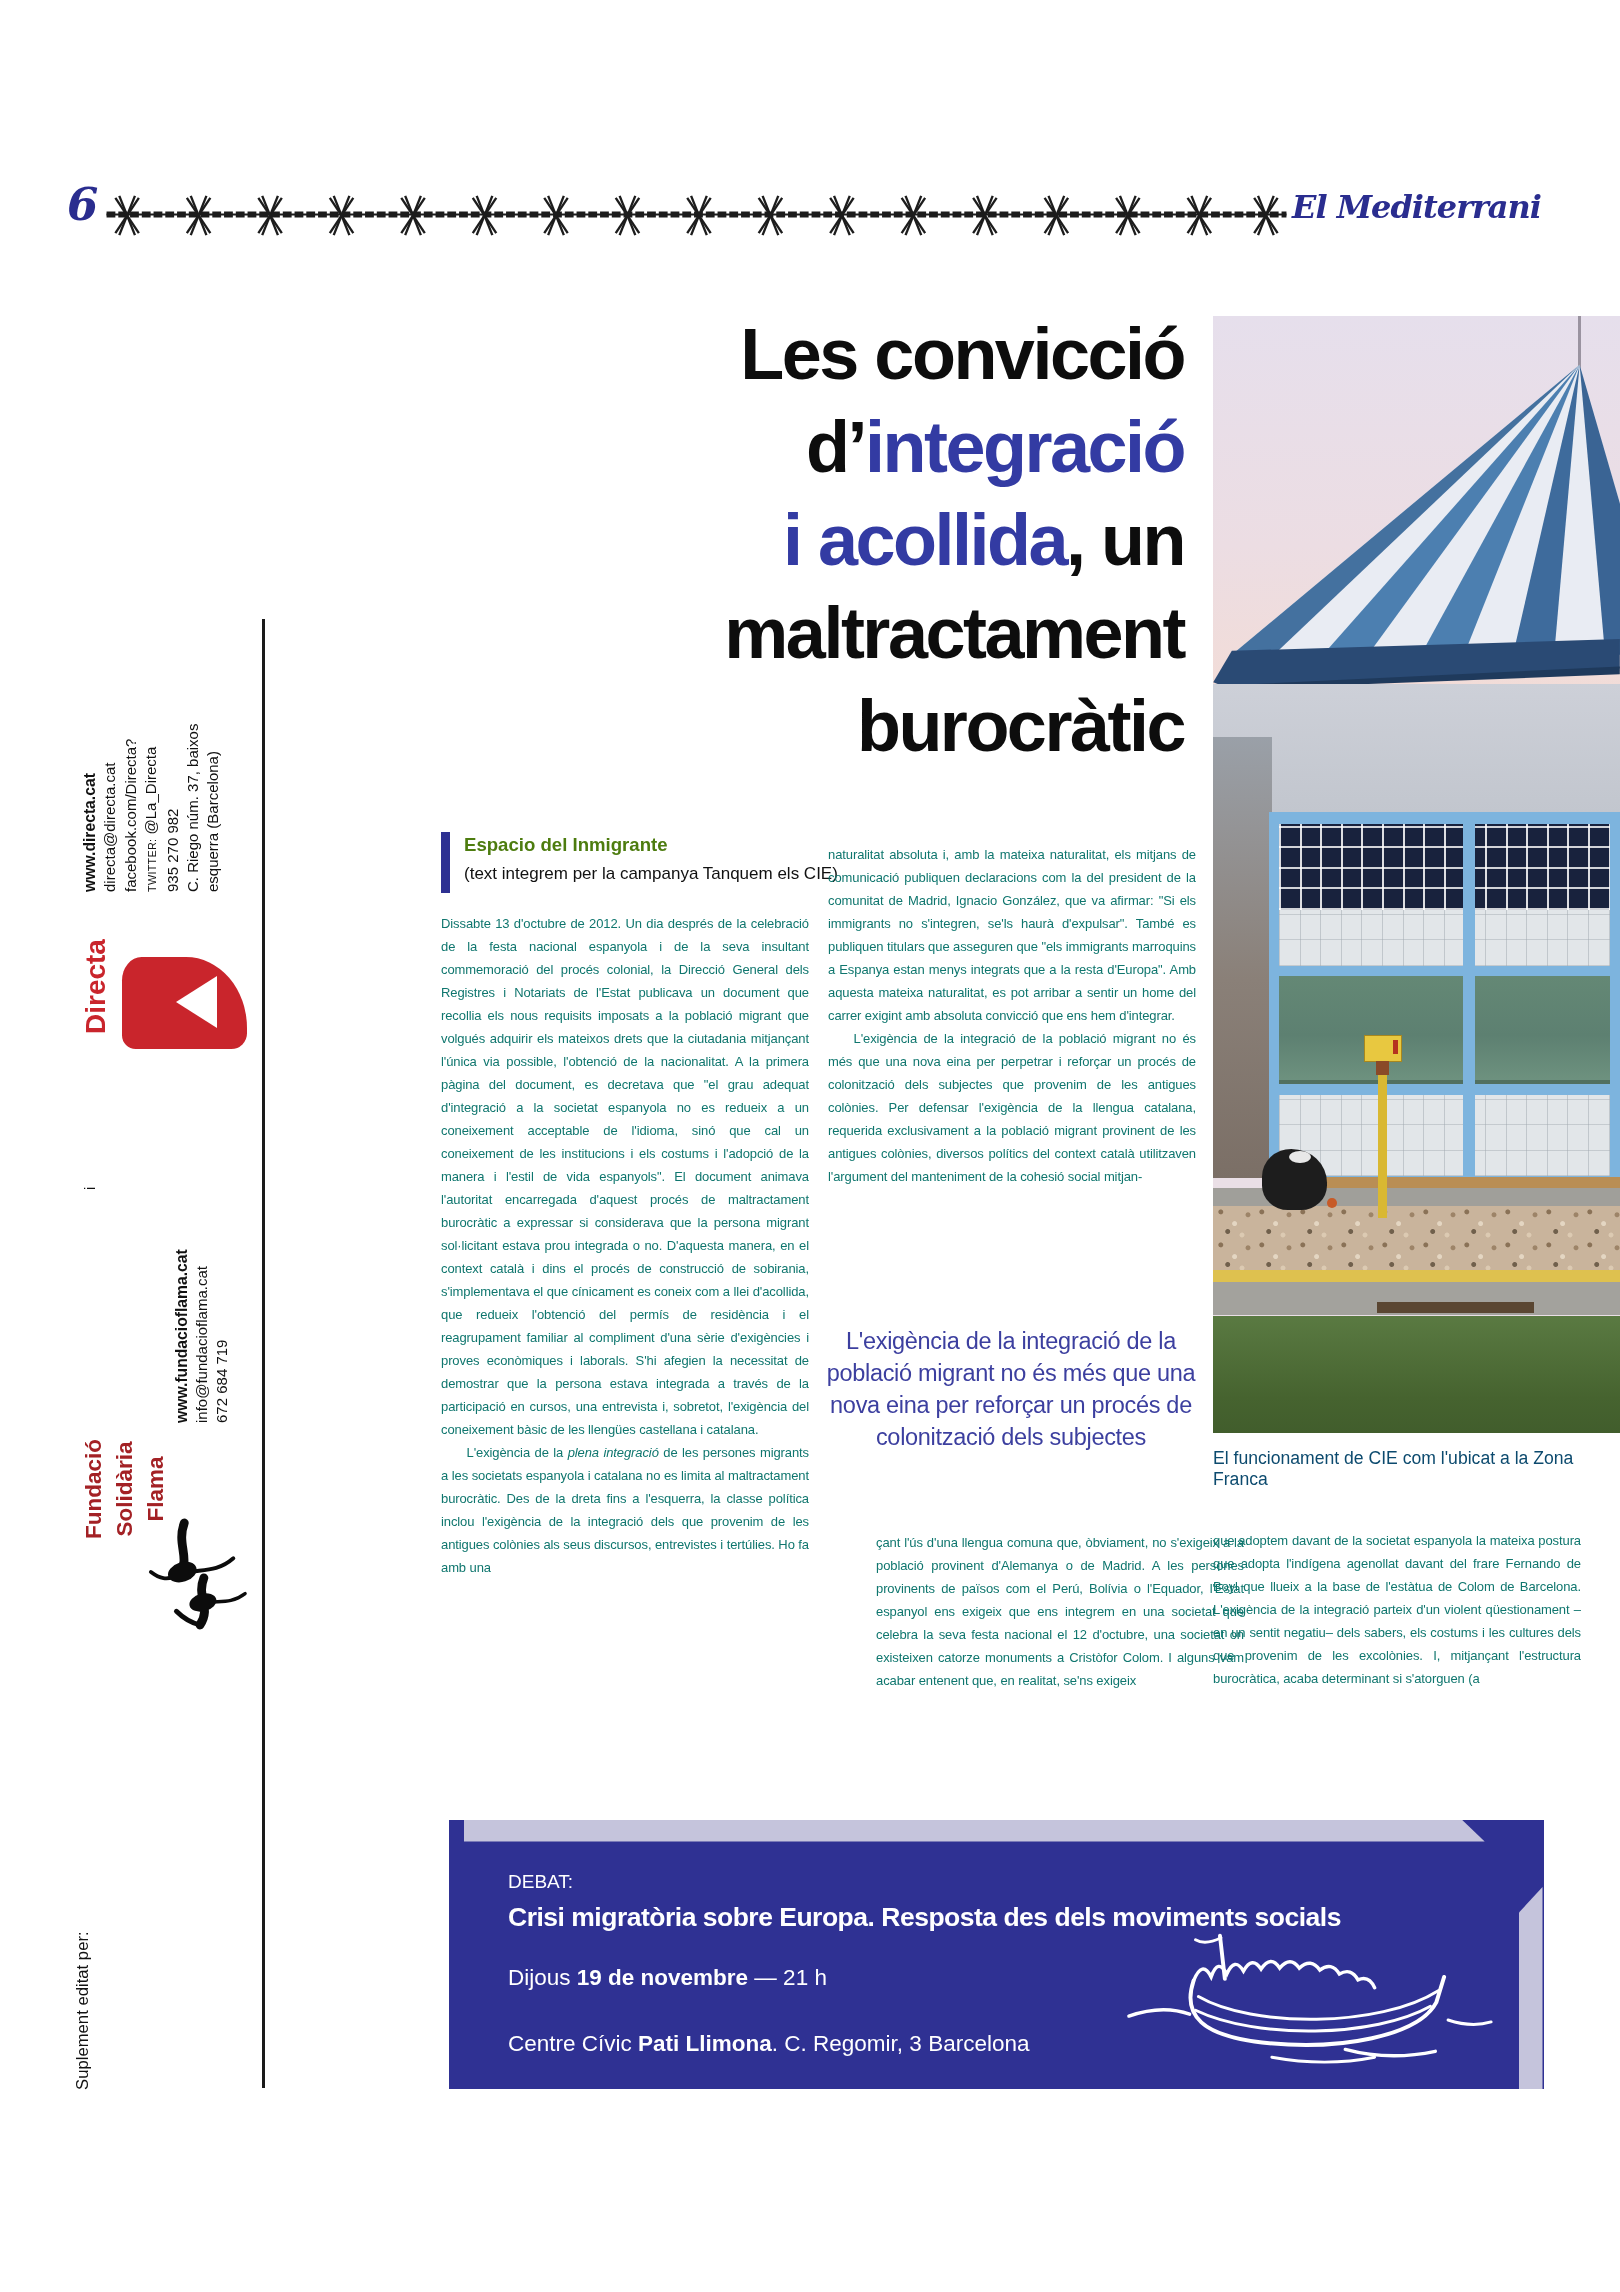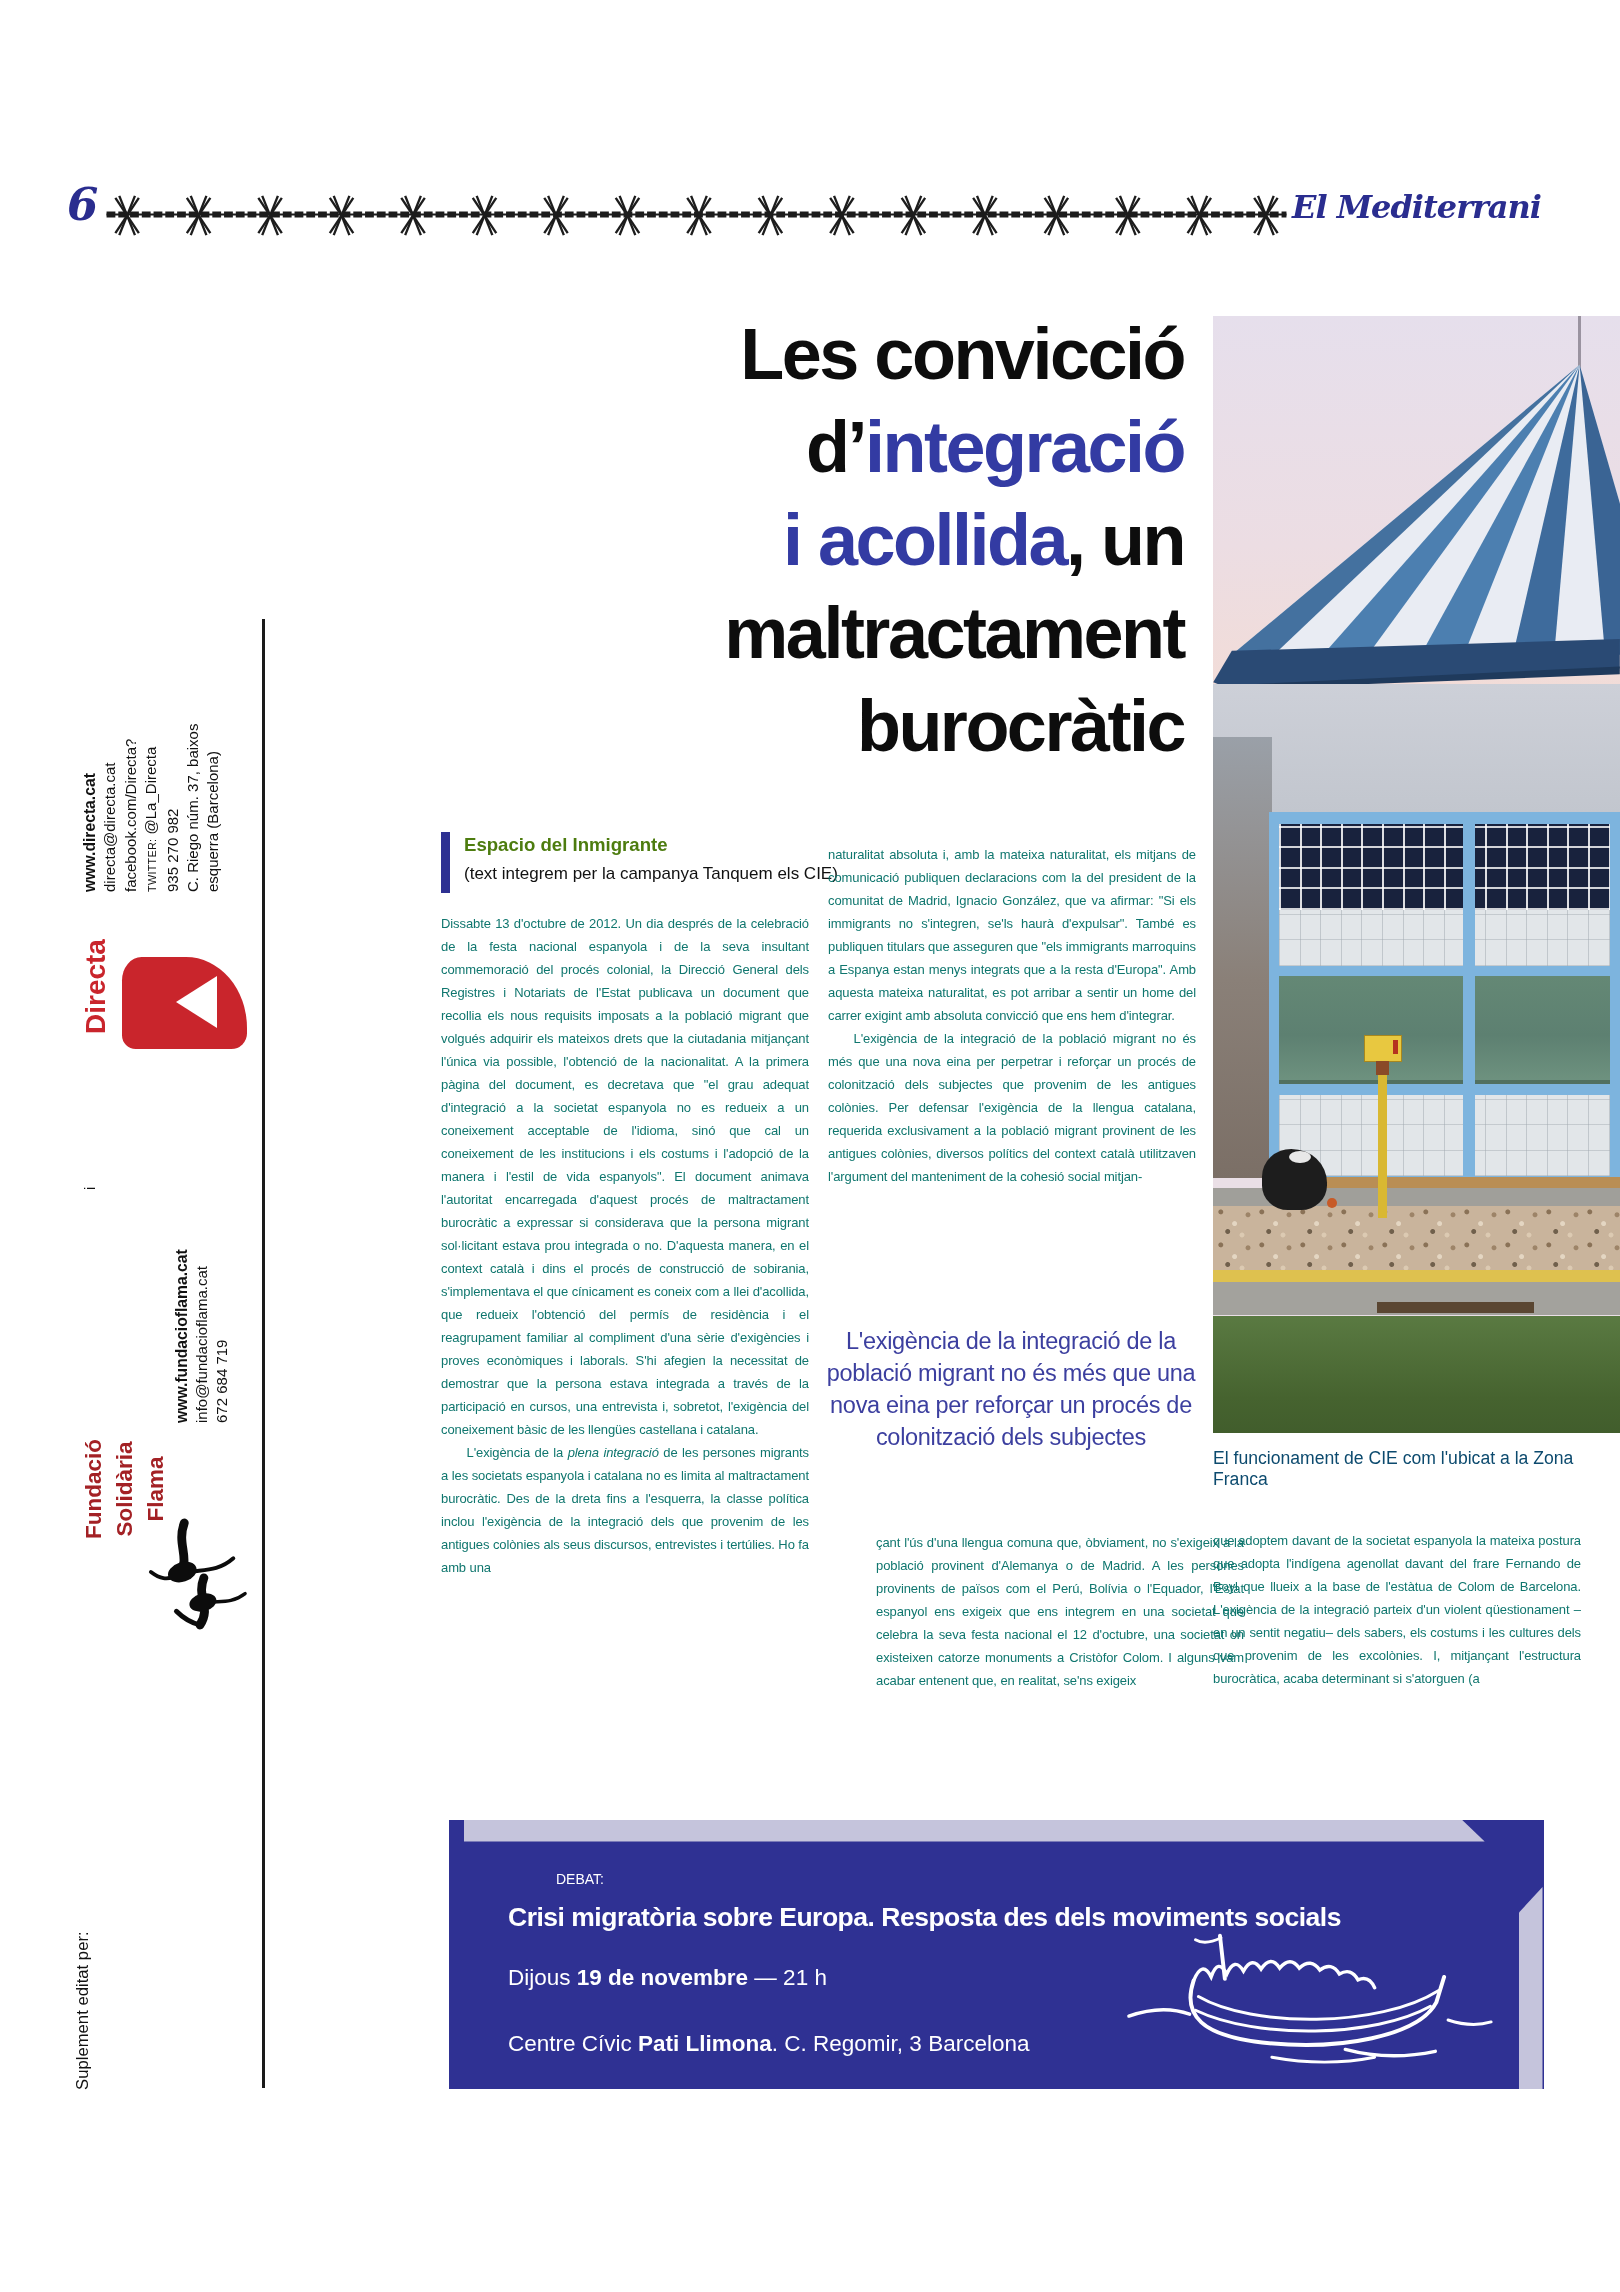--- a/index.html
+++ b/index.html
@@ -99,21 +99,21 @@
               line-height:31px;font-weight:bold;color:#a32125;}
   .flogo{left:147px;top:1517px;}
   .suplement{left:73px;top:2090px;width:196px;height:25.5px;font-size:16.7px;color:#111;}
 
   
   .banner{left:449px;top:1820px;width:1095px;height:269px;background:#2f3193;color:#fff;}
   .banner .band{position:absolute;left:14.7px;top:0;width:1021px;height:21.6px;background:#c5c4dc;
         clip-path:polygon(0 0,97.8% 0,100% 100%,0 100%);}
   .banner .rstrip{position:absolute;left:1070px;top:67px;width:23.5px;height:202px;background:#c5c4dc;
         clip-path:polygon(0 25.5px,100% 0,100% 100%,0 100%);}
-  .banner .t1{position:absolute;left:59px;top:51px;font-size:14px;margin-left:48px;}
+  .banner .t1{position:absolute;left:59px;top:51px;font-size:19px;}
   .banner .t2{position:absolute;left:59px;top:82px;font-size:26.5px;font-weight:bold;letter-spacing:-0.5px;}
   .banner .t3{position:absolute;left:59px;top:145px;font-size:22.5px;}
   .banner .t4{position:absolute;left:59px;top:211px;font-size:22.5px;}
   .banner .boat{position:absolute;left:676px;top:106px;}
 </style>
 </head>
 <body>
 
 <div class="page">
 

